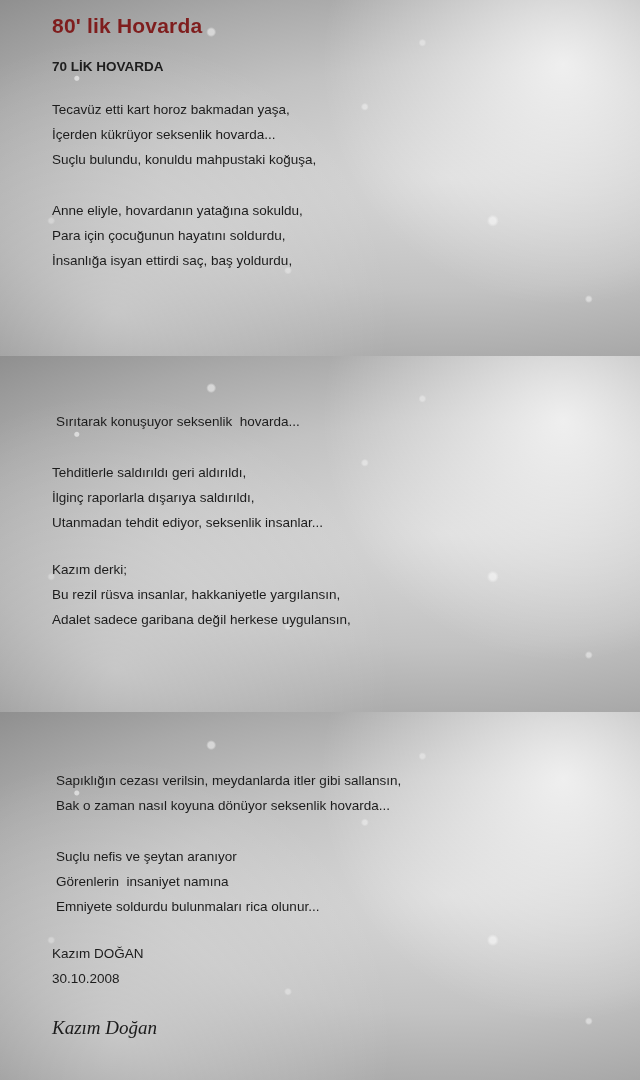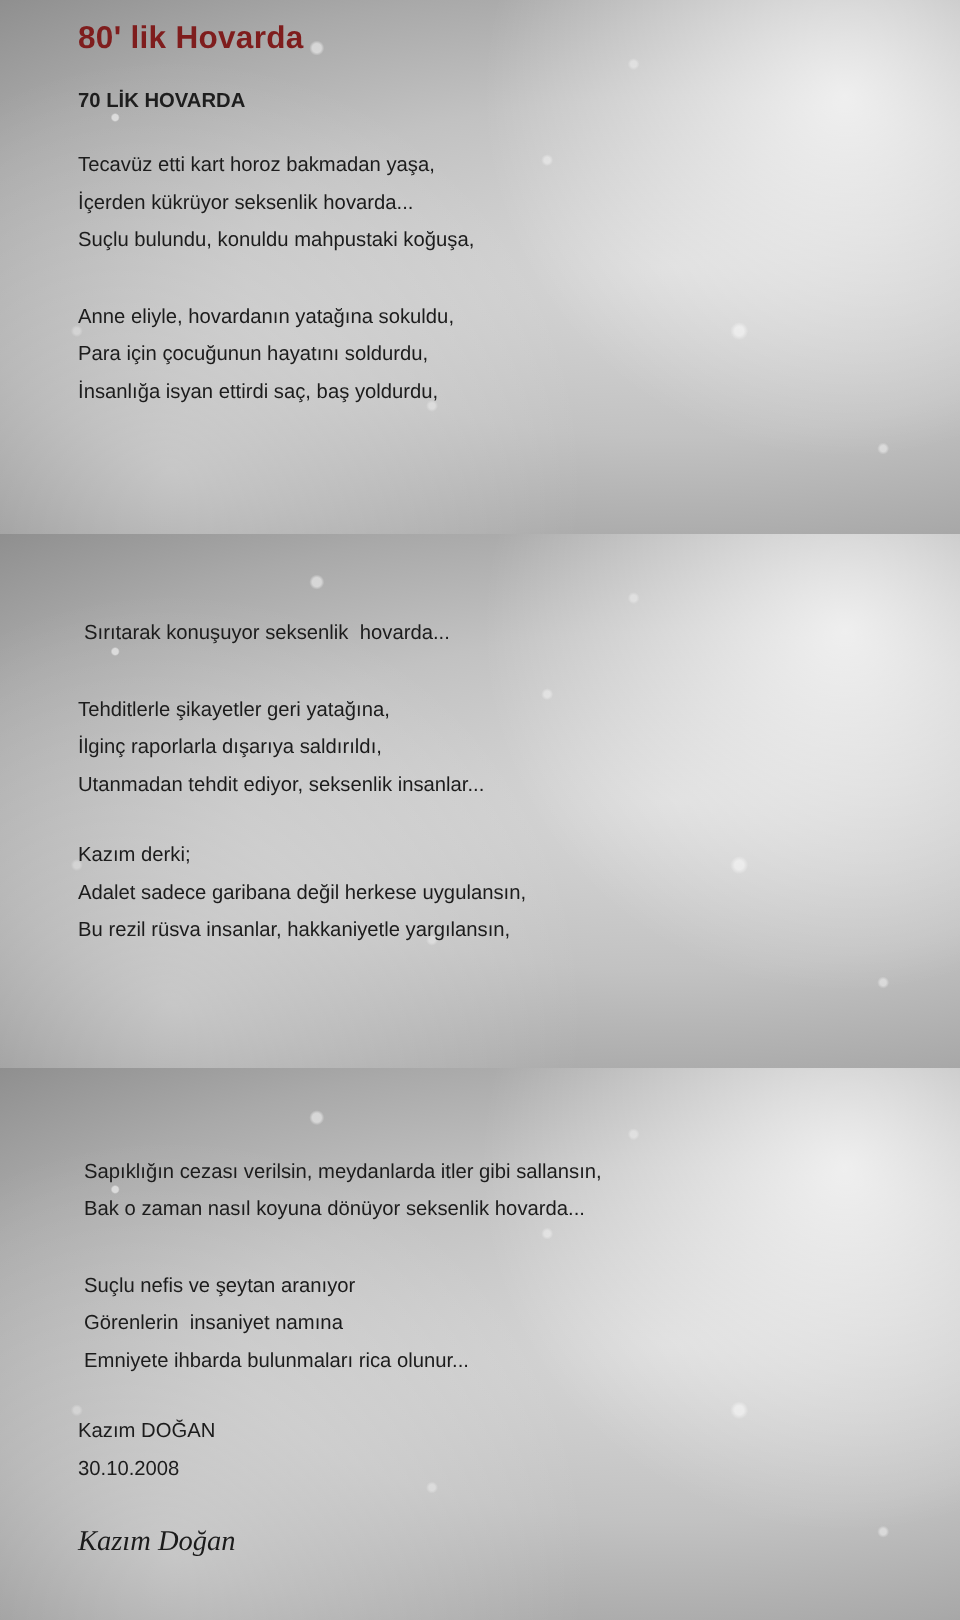--- a/index.html
+++ b/index.html
@@ -131,47 +131,47 @@
 
   <div class="panel panel-2">
     <div class="bg"></div>
     <div class="content">
       <div class="block-body">
         <div class="stanza">
           <div class="line indent-1">Sırıtarak konuşuyor seksenlik  hovarda...</div>
         </div>
         <div class="spacer-lg"></div>
         <div class="stanza">
-          <div class="line">Tehditlerle şikayetler geri yatağına,</div>
+          <div class="line">Tehditlerle saldırıldı geri aldırıldı,</div>
           <div class="line">İlginç raporlarla dışarıya saldırıldı,</div>
           <div class="line">Utanmadan tehdit ediyor, seksenlik insanlar...</div>
         </div>
         <div class="spacer-md"></div>
         <div class="stanza">
           <div class="line">Kazım derki;</div>
+          <div class="line">Bu rezil rüsva insanlar, hakkaniyetle yargılansın,</div>
           <div class="line">Adalet sadece garibana değil herkese uygulansın,</div>
-          <div class="line">Bu rezil rüsva insanlar, hakkaniyetle yargılansın,</div>
         </div>
       </div>
     </div>
   </div>
 
   <div class="panel panel-3">
     <div class="bg"></div>
     <div class="content">
       <div class="block-body">
         <div class="stanza">
           <div class="line indent-1">Sapıklığın cezası verilsin, meydanlarda itler gibi sallansın,</div>
           <div class="line indent-1">Bak o zaman nasıl koyuna dönüyor seksenlik hovarda...</div>
         </div>
         <div class="spacer-lg"></div>
         <div class="stanza">
           <div class="line indent-1">Suçlu nefis ve şeytan aranıyor</div>
           <div class="line indent-1">Görenlerin  insaniyet namına</div>
-          <div class="line indent-1">Emniyete ihbarda bulunmaları rica olunur...</div>
+          <div class="line indent-1">Emniyete soldurdu bulunmaları rica olunur...</div>
         </div>
         <div class="spacer-md"></div>
         <div class="stanza">
           <div class="line">Kazım DOĞAN</div>
           <div class="line">30.10.2008</div>
         </div>
         <div class="signature">Kazım Doğan</div>
       </div>
     </div>
   </div>

